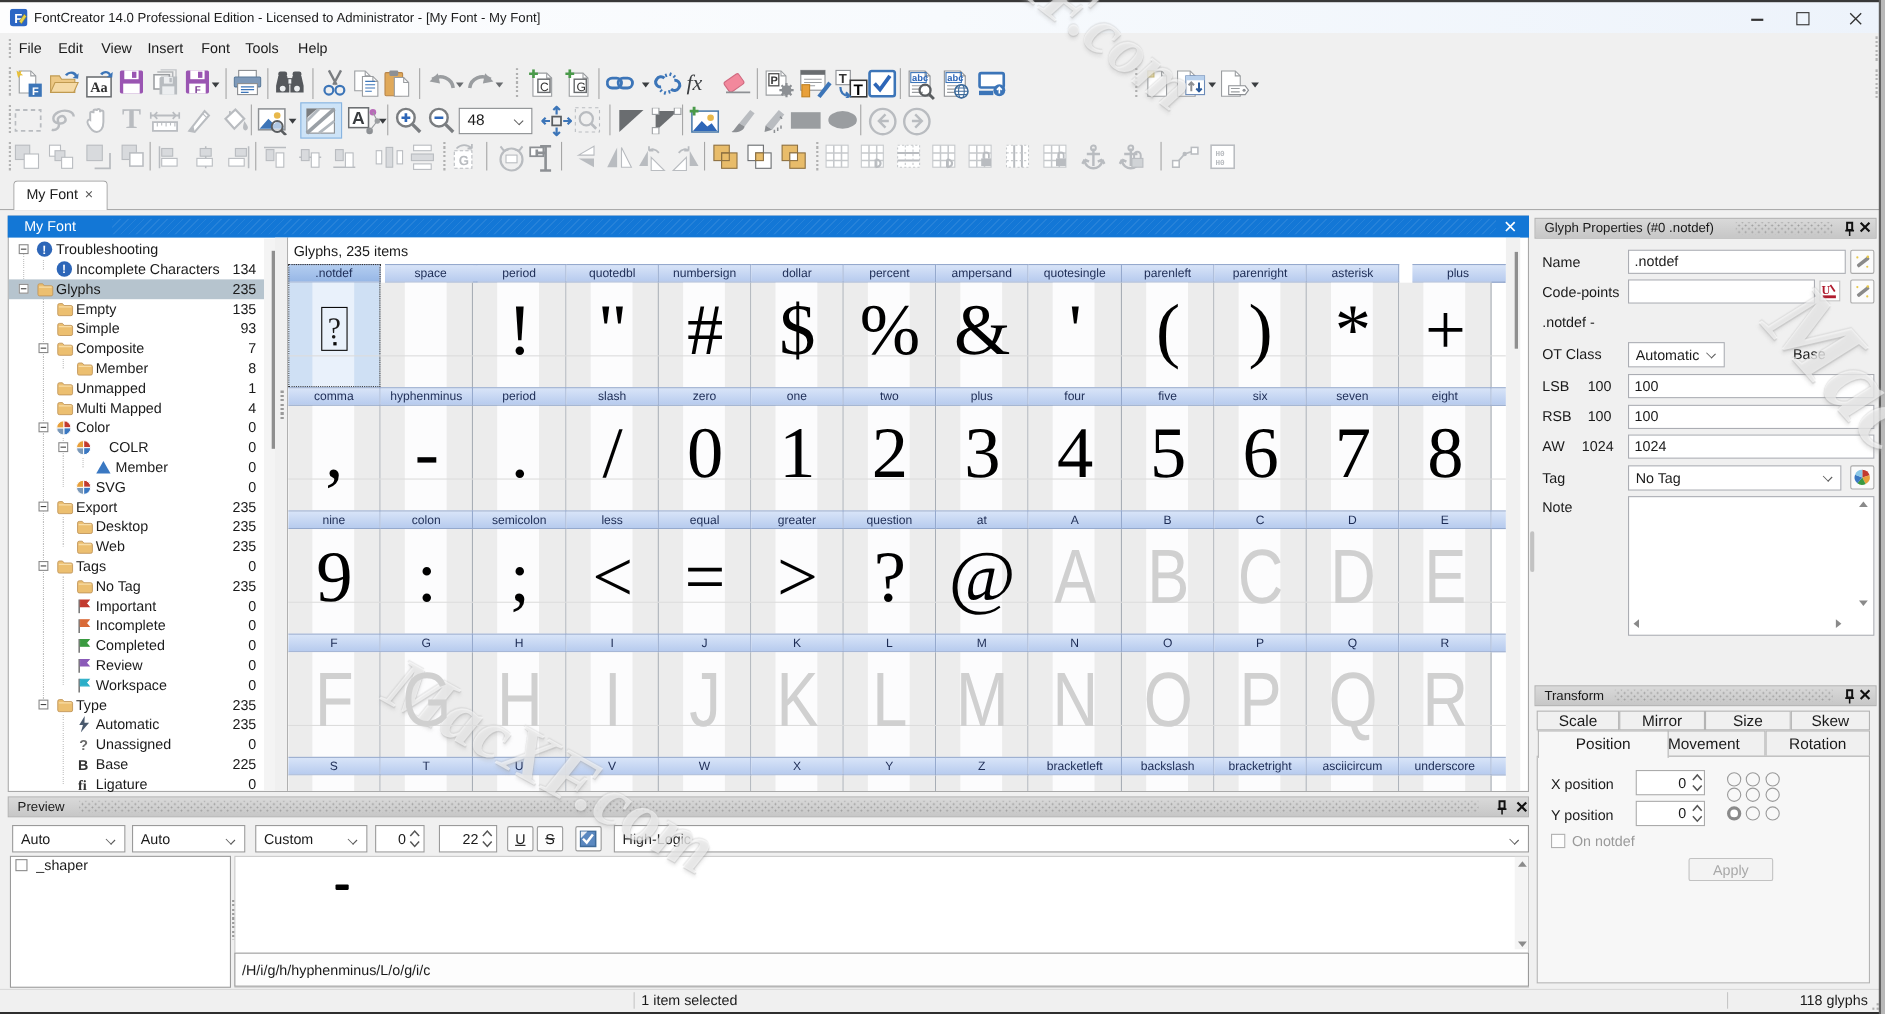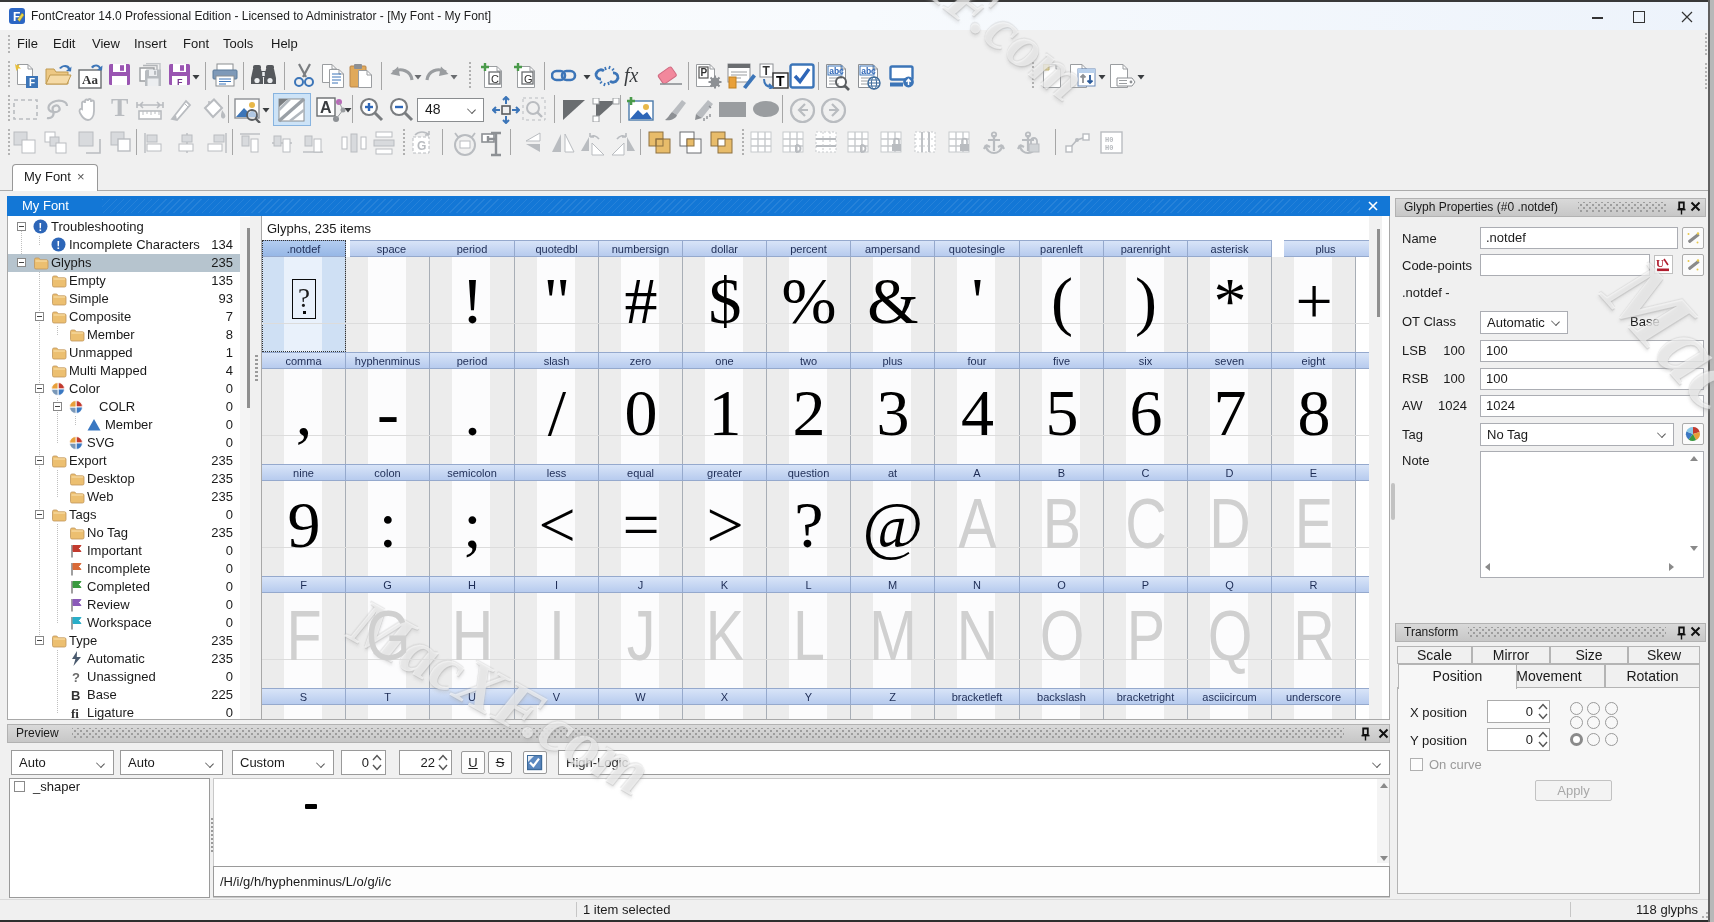--- a/index.html
+++ b/index.html
@@ -1171,21 +1171,21 @@
 <div class="radio" style="left:1570px;top:702px"></div>
 <div class="radio" style="left:1587px;top:702px"></div>
 <div class="radio" style="left:1605px;top:702px"></div>
 <div class="radio" style="left:1570px;top:716px"></div>
 <div class="radio" style="left:1587px;top:716px"></div>
 <div class="radio" style="left:1605px;top:716px"></div>
 <div class="radio" style="left:1570px;top:733px;border:3.5px solid #8a8a8a;background:#fff"></div>
 <div class="radio" style="left:1587px;top:733px"></div>
 <div class="radio" style="left:1605px;top:733px"></div>
 <div class="abs" style="left:1410px;top:758px;width:13px;height:13px;background:#fdfdfd;border:1px solid #b0b0b0"></div>
-<div class="lbl" style="left:1429px;top:757px;color:#9a9a9a">On curve</div>
+<div class="lbl" style="left:1429px;top:757px;color:#9a9a9a">On notdef</div>
 <div class="abs" style="left:1535px;top:780px;width:77px;height:21px;background:#f3f3f3;border:1px solid #c2c2c2;border-radius:2px;text-align:center;font-size:13px;line-height:19px;color:#a8a8a8">Apply</div>
 <div class="abs pvwin"></div>
 <div class="phead abs" style="left:7px;top:724px;width:1383px">Preview</div>
 <div class="phatch abs" style="left:72px;top:728px;width:1272px"></div>
 <svg class="abs" style="left:1360px;top:727px" width="12" height="14">
     <path d="M3.2 1.5 L7.8 1.5 L7.8 8 L3.2 8 Z" fill="none" stroke="#111" stroke-width="1.8"></path>
     <path d="M1.5 8.6 L9.5 8.6" stroke="#111" stroke-width="1.6"></path>
     <path d="M5.5 9 L5.5 13.5" stroke="#111" stroke-width="1.4"></path>
   </svg>
 <svg class="abs" style="left:1378px;top:728px" width="11" height="11">

